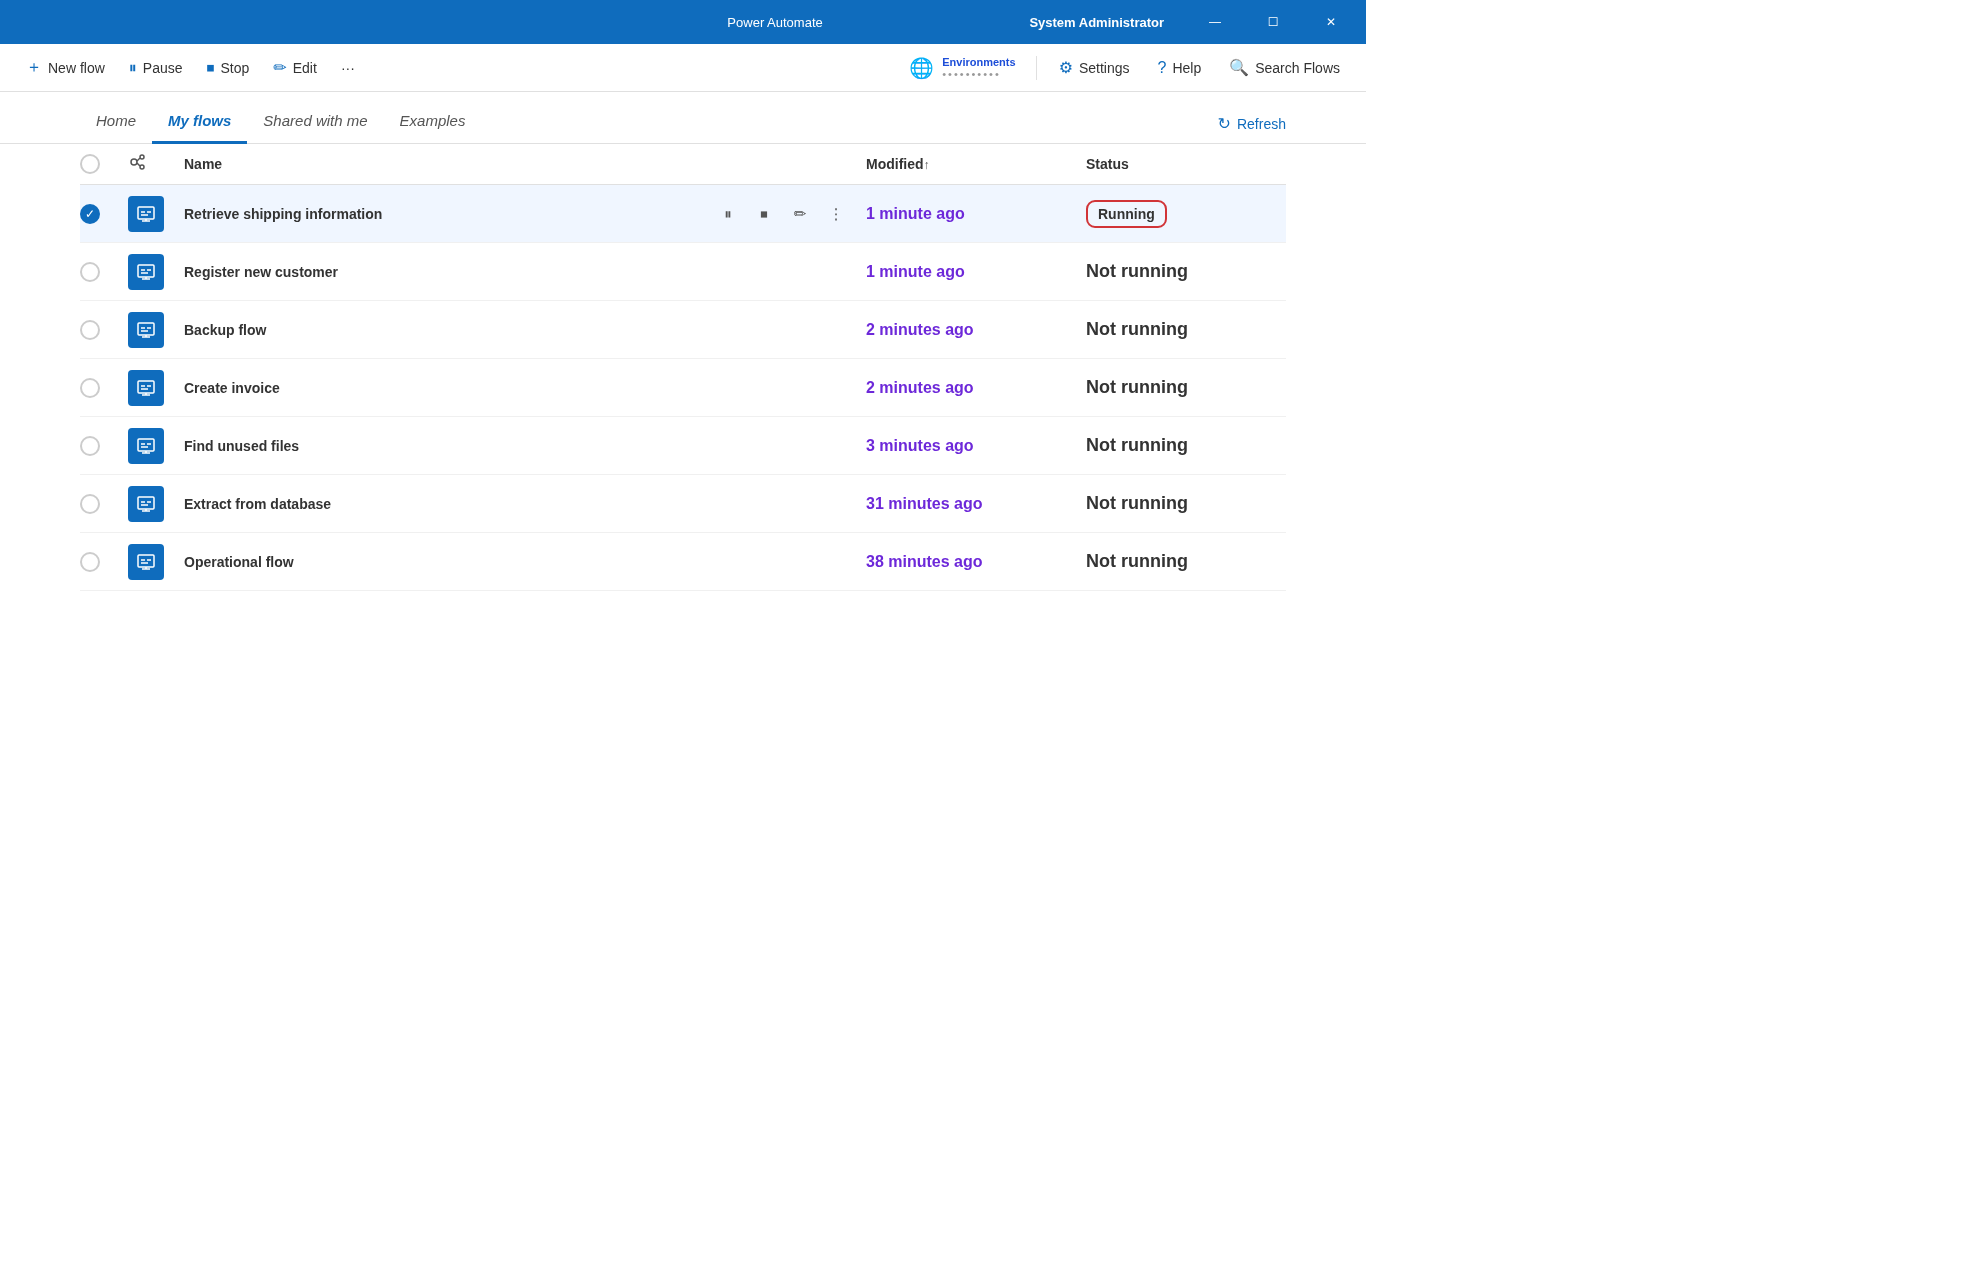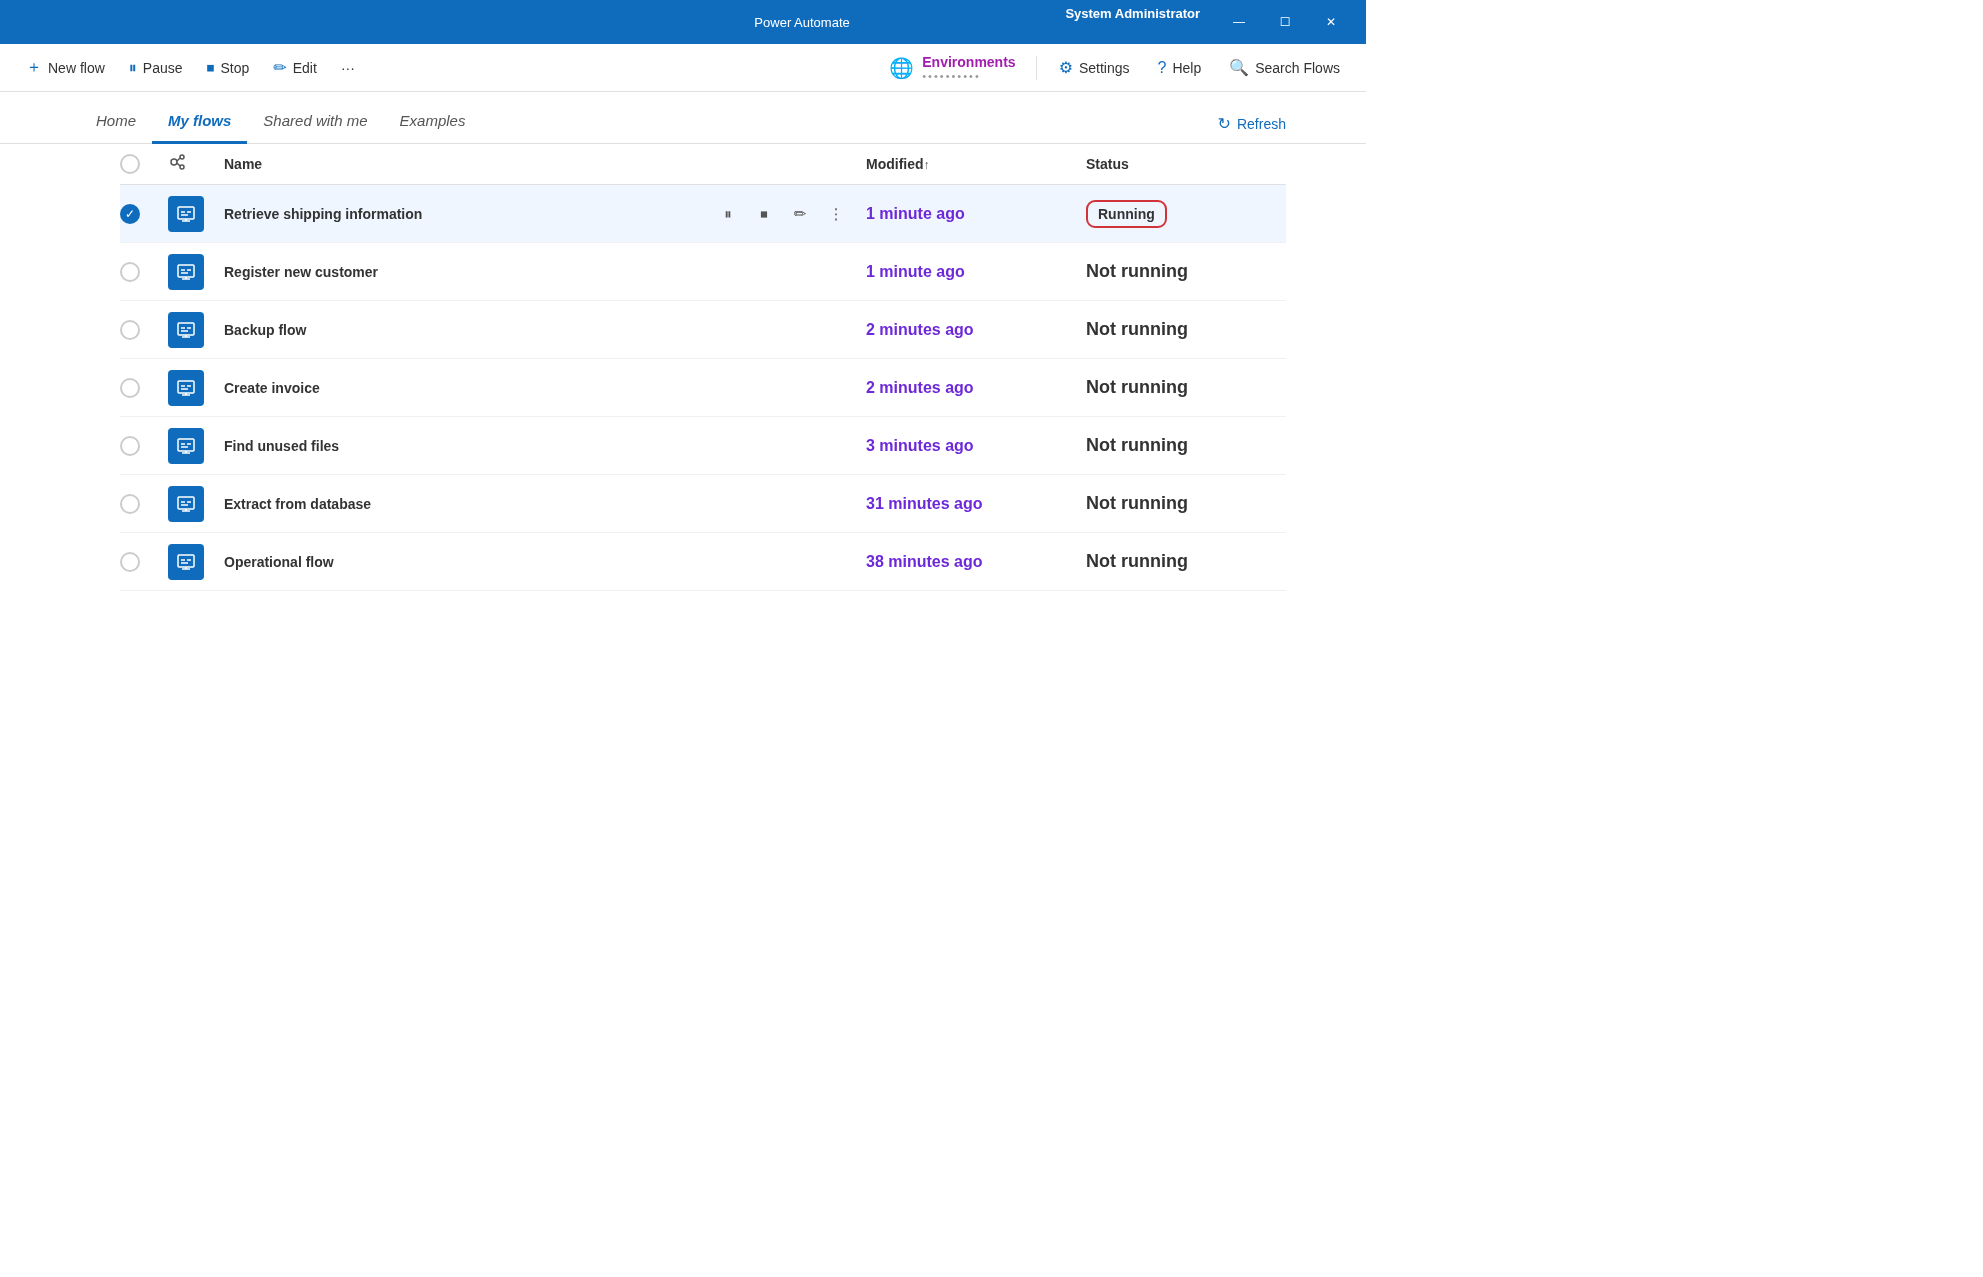--- a/index.html
+++ b/index.html
@@ -10,21 +10,21 @@
       background: #0f6cbd;
       color: white;
       display: flex;
       align-items: center;
       justify-content: space-between;
       height: 44px;
       padding: 0 12px;
       user-select: none;
     }
     .title-bar-title { font-size: 13px; font-weight: 400; flex: 1; text-align: center; }
-    .title-bar-right { display: flex; gap: 0; }
+    .title-bar-right { display: flex; align-items: center; gap: 12px; }
     .title-bar-user { font-size: 13px; font-weight: 600; margin-right: 16px; }
     .title-bar-btn {
       width: 46px; height: 32px; display: flex; align-items: center; justify-content: center;
       cursor: pointer; font-size: 12px; color: white;
     }
 
     
     .toolbar {
       display: flex; align-items: center; height: 48px;
       padding: 0 16px; border-bottom: 1px solid #e0e0e0;
@@ -35,31 +35,31 @@
     .toolbar-btn {
       display: flex; align-items: center; gap: 6px;
       padding: 6px 10px; border-radius: 4px; cursor: pointer;
       font-size: 14px; color: #333; border: none; background: none;
     }
     .toolbar-btn .icon { font-size: 16px; color: #0f6cbd; }
     .toolbar-divider { width: 1px; height: 24px; background: #e0e0e0; margin: 0 4px; }
     .env-btn { display: flex; align-items: center; gap: 8px; cursor: pointer; padding: 4px 8px; border-radius: 4px; }
     .env-icon { font-size: 20px; color: #0f6cbd; }
     .env-text { display: flex; flex-direction: column; }
-    .env-label { font-size: 14px; font-weight: 600; color: #a21caf; }
+    .env-label { font-size: 11px; font-weight: 600; color: #1d4ed8; }
     .env-value { font-size: 11px; color: #999; letter-spacing: 2px; }
 
     
     .nav { display: flex; align-items: flex-end; padding: 0 80px; border-bottom: 1px solid #e0e0e0; height: 52px; position: relative; }
     .nav-item { font-size: 15px; color: #555; padding: 14px 16px 12px; cursor: pointer; border-bottom: 3px solid transparent; margin-bottom: -1px; font-style: italic; }
     .nav-item.active { color: #0f6cbd; font-weight: 700; border-bottom: 3px solid #0f6cbd; }
     .nav-right { position: absolute; right: 80px; bottom: 10px; display: flex; align-items: center; gap: 6px; color: #0f6cbd; font-size: 14px; cursor: pointer; }
 
     
-    .content { padding: 0 80px; margin-left: 40px; }
+    .content { padding: 0 80px; }
     .table-header { display: flex; align-items: center; padding: 8px 0; border-bottom: 1px solid #e0e0e0; }
     .col-check { width: 48px; }
     .col-icon { width: 56px; }
     .col-name { flex: 1; font-size: 14px; font-weight: 600; color: #333; }
     .col-modified { width: 220px; font-size: 14px; font-weight: 600; color: #333; display: flex; align-items: flex-end; }
     .col-status { width: 200px; font-size: 14px; font-weight: 600; color: #333; }
 
     .table-row {
       display: flex; align-items: center; padding: 10px 0;
       border-bottom: 1px solid #f0f0f0; min-height: 58px;

